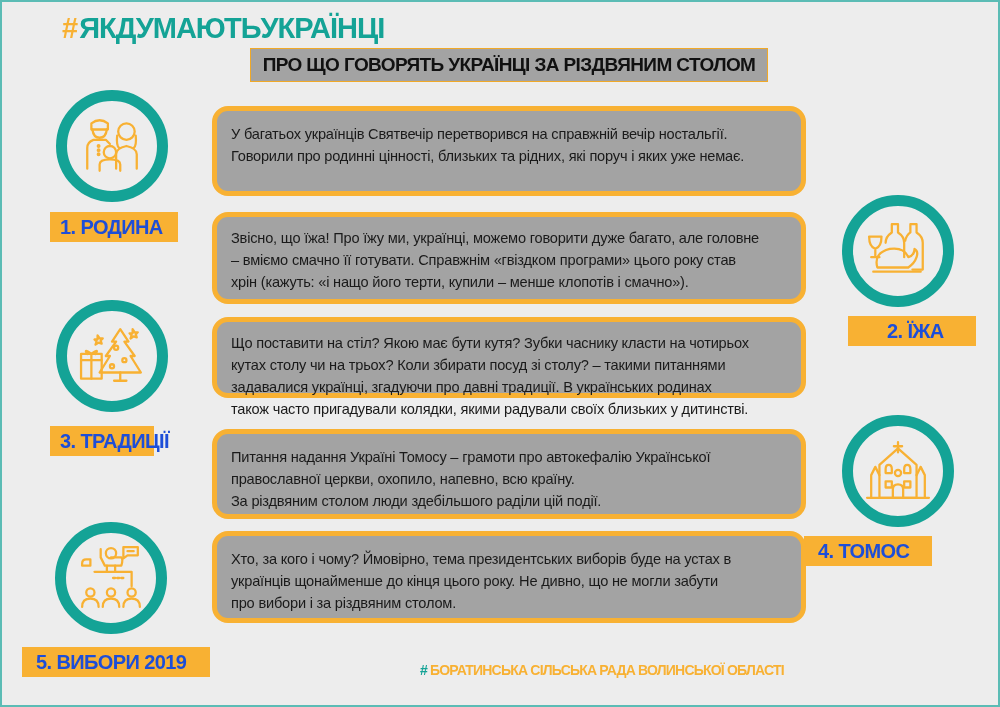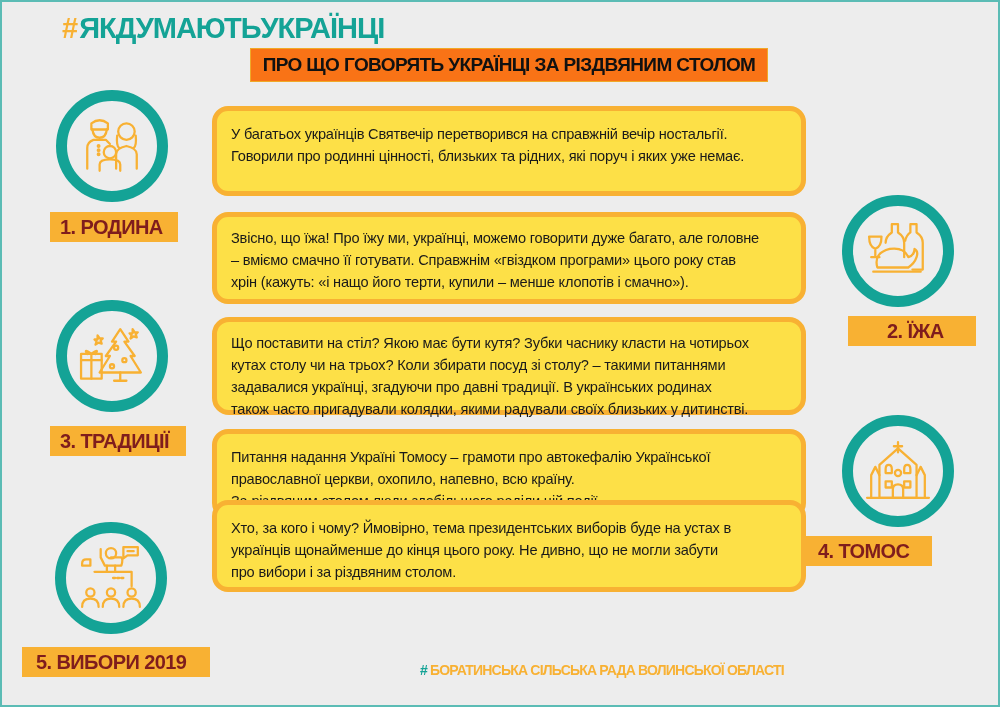--- a/index.html
+++ b/index.html
@@ -4,31 +4,31 @@
 <style>
   * { box-sizing: border-box; margin: 0; padding: 0; }
   html, body { width: 1000px; height: 707px; overflow: hidden; background: #ececec; }
   body { font-family: "Liberation Sans", sans-serif; position: relative; }
   .frame { position: absolute; left: 0; top: 0; width: 1000px; height: 707px; border: 2px solid #5bbcb5; background: #ededed; }
   .abs { position: absolute; }
 
   .hashtag-top { left: 62px; top: 12px; font-size: 29px; font-weight: bold; color: #14a396; letter-spacing: -1px; white-space: nowrap; }
   .hashtag-top .hash { color: #f8b133; margin-right: 2px; }
 
-  .banner { left: 250px; top: 48px; width: 518px; height: 34px; background: #f97316; border: 1px solid #f0a928;
+  .banner { left: 250px; top: 48px; width: 518px; height: 34px; background: #a3a3a3; border: 1px solid #f0a928;
             display: flex; align-items: center; justify-content: center; font-size: 19px; font-weight: bold; color: #111; letter-spacing: -0.6px; white-space: nowrap; }
 
   .circle { width: 112px; height: 112px; border-radius: 50%; border: 11px solid #14a396; background: #ededed;
             display: flex; align-items: center; justify-content: center; }
   .circle svg { width: 66px; height: 66px; }
 
-  .label { height: 30px; background: #f8b133; color: #7f1d1d; font-size: 20px; font-weight: bold; display: flex; align-items: center;
+  .label { height: 30px; background: #f8b133; color: #1d4ed8; font-size: 20px; font-weight: bold; display: flex; align-items: center;
            padding-left: 10px; letter-spacing: -0.6px; white-space: nowrap; }
 
-  .card { left: 212px; width: 594px; border: 5px solid #f8b133; border-radius: 16px; background: #fde047; padding: 10px 16px 0 14px;
+  .card { left: 212px; width: 594px; border: 5px solid #f8b133; border-radius: 16px; background: #a3a3a3; padding: 10px 16px 0 14px;
           font-size: 14.6px; line-height: 22px; color: #1a1a1a; letter-spacing: -0.2px; }
   .card p { white-space: pre-line; }
 
   .hashtag-bottom { left: 420px; top: 662px; font-size: 14px; font-weight: bold; color: #f8b133; letter-spacing: -0.8px; white-space: nowrap; }
   .hashtag-bottom .hash { color: #14a396; margin-right: 3px; }
 </style>
 </head>
 <body>
 
 <div class="frame"></div>
@@ -73,21 +73,21 @@
     <path d="M40 48 v8 M34 56 h12"></path>
     <circle cx="36" cy="24" r="2"></circle>
       <circle cx="44" cy="36" r="2"></circle>
       <circle cx="32" cy="42" r="2"></circle>
     <path d="M52 6 l2 3 3 0-2 2 1 3-3-1-3 2 1-3-2-2 3 0z"></path>
     <path d="M18 12 l2 3 3 0-2 2 1 3-3-1-3 2 1-3-2-2 3 0z"></path>
     <rect x="2" y="30" width="20" height="24"></rect>
     <path d="M2 36 h20 M12 30 v24 M8 30 q-4-6 4 0 q8-6 4 0"></path>
   </svg>
 </div>
-<div class="abs label" style="left:50px; top:426px; width:136px;">3. ТРАДИЦІЇ</div>
+<div class="abs label" style="left:50px; top:426px; width:104px;">3. ТРАДИЦІЇ</div>
 
 <div class="abs circle" style="left:842px; top:415px;">
   <svg viewBox="0 0 64 64" fill="none" stroke="#f8b133" stroke-width="2.2" stroke-linejoin="round" stroke-linecap="round">
     <path d="M32 4 v10 M28 8 h8"></path>
     <path d="M14 58 v-32 l18-16 18 16 v32 z"></path>
     <path d="M6 58 v-22 l4-8 4 8 M58 58 v-22 l-4-8-4 8"></path>
     <path d="M20 30 q0-4 3-4 q3 0 3 4 v4 h-6 z M38 30 q0-4 3-4 q3 0 3 4 v4 h-6 z"></path>
     <circle cx="32" cy="34" r="3"></circle>
     <path d="M20 42 h6 v6 h-6 z M38 42 h6 v6 h-6 z"></path>
     <path d="M27 58 v-8 q0-5 5-5 q5 0 5 5 v8"></path>
@@ -115,32 +115,32 @@
 
 <div class="abs card" style="top:106px; height:90px;">
   <p style="padding-top:2px;">У багатьох українців Святвечір перетворився на справжній вечір ностальгії.
 Говорили про родинні цінності, близьких та рідних, які поруч і яких уже немає.</p>
 </div>
 <div class="abs card" style="top:212px; height:92px;">
   <p>Звісно, що їжа! Про їжу ми, українці, можемо говорити дуже багато, але головне
 – вміємо смачно її готувати. Справжнім «гвіздком програми» цього року став
 хрін (кажуть: «і нащо його терти, купили – менше клопотів і смачно»).</p>
 </div>
-<div class="abs card" style="top:317px; height:98px;border-radius:17px;">
+<div class="abs card" style="top:317px; height:81px;">
   <p style="padding-top:0px;">Що поставити на стіл? Якою має бути кутя? Зубки часнику класти на чотирьох
 кутах столу чи на трьох? Коли збирати посуд зі столу? – такими питаннями
 задавалися українці, згадуючи про давні традиції. В українських родинах
 також часто пригадували колядки, якими радували своїх близьких у дитинстві.</p>
 </div>
 <div class="abs card" style="top:429px; height:90px;">
   <p style="padding-top:2px;">Питання надання Україні Томосу – грамоти про автокефалію Української
 православної церкви, охопило, напевно, всю країну.
 За різдвяним столом люди здебільшого раділи цій події.</p>
 </div>
-<div class="abs card" style="top:500px; height:92px;">
+<div class="abs card" style="top:531px; height:92px;">
   <p style="padding-top:2px;">Хто, за кого і чому? Ймовірно, тема президентських виборів буде на устах в
 українців щонайменше до кінця цього року. Не дивно, що не могли забути
 про вибори і за різдвяним столом.</p>
 </div>
 
 <div class="abs hashtag-bottom">
   <span class="hash">#</span><span>БОРАТИНСЬКА СІЛЬСЬКА РАДА ВОЛИНСЬКОЇ ОБЛАСТІ</span>
 </div>
 
 </body></html>

